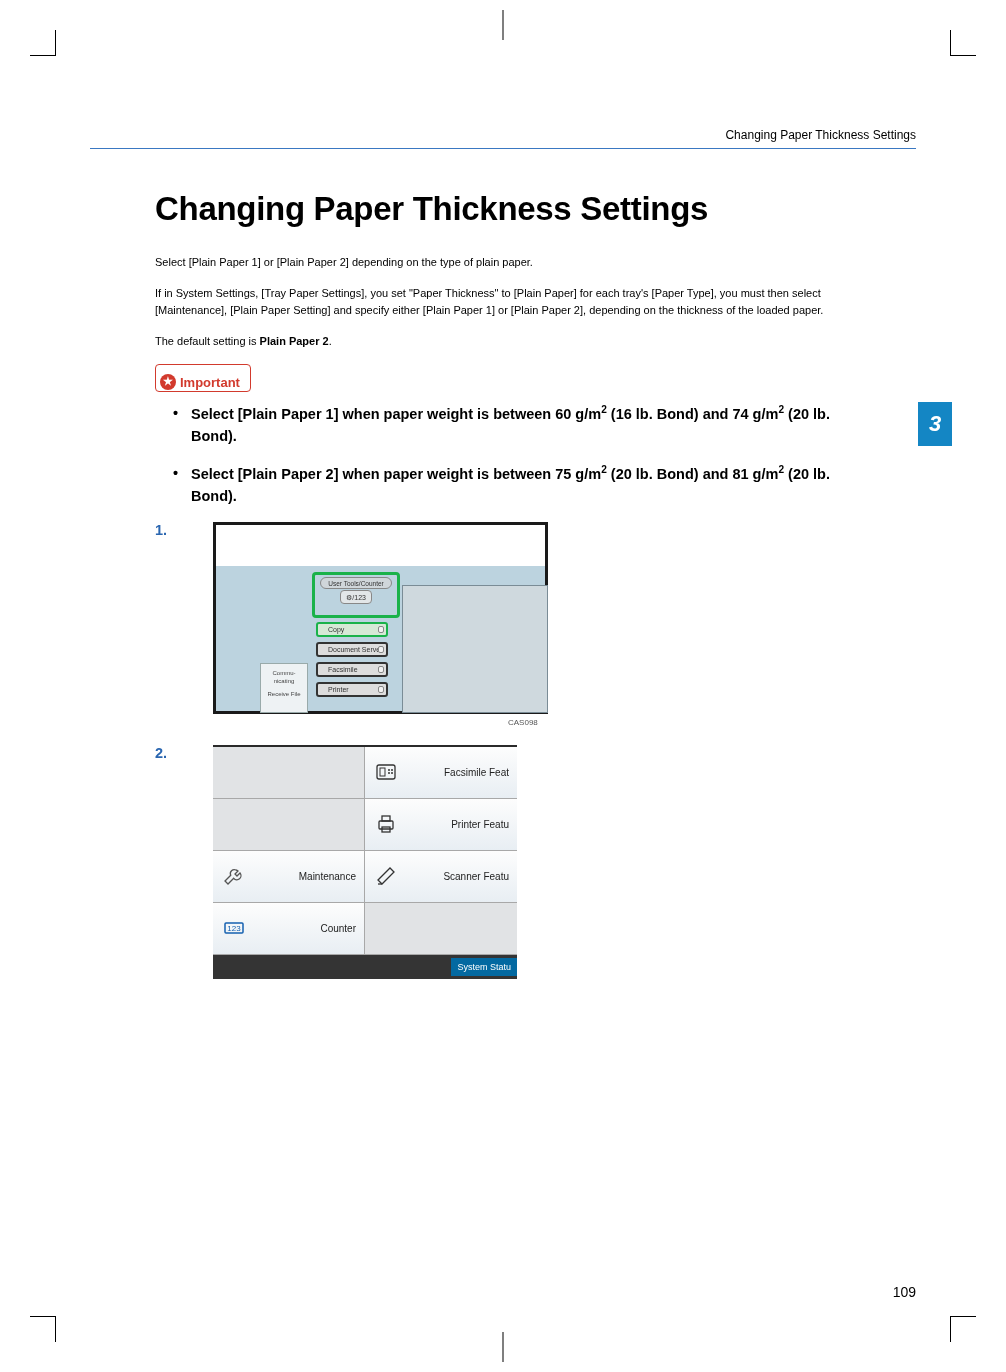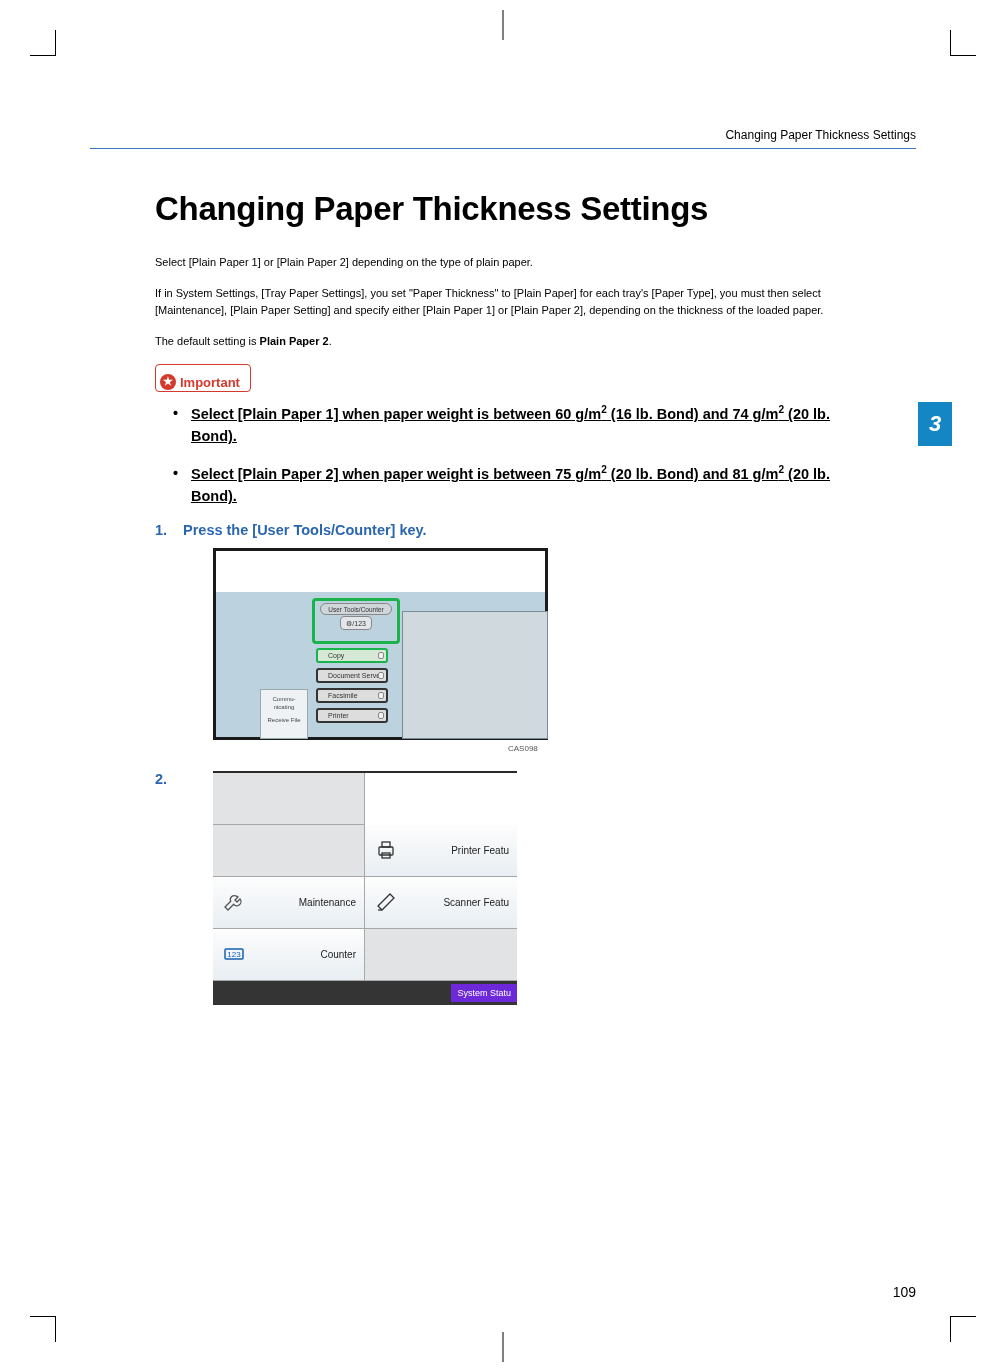--- a/index.html
+++ b/index.html
@@ -79,21 +79,20 @@
     color:#fff;
     font-size:11px;
     position:absolute;
     left:50%; top:50%;
     transform:translate(-50%,-52%);
   }
   ul.important-list {
     list-style: none;
     padding: 0 0 0 18px;
     margin: 0 0 12px 0;
-    text-decoration: underline;
   }
   ul.important-list li {
     position: relative;
     font-size: 14.5px;
     font-weight: 700;
     line-height: 1.55;
     padding-left: 18px;
     margin-bottom: 14px;
   }
   ul.important-list li::before {
@@ -277,21 +276,21 @@
     width:26px; height:26px;
     display:flex; align-items:center; justify-content:center;
   }
   .fig2 .statusbar {
     height:24px;
     background:#343434;
     display:flex;
     justify-content:flex-end;
   }
   .fig2 .statusbar .sbtn {
-    background:#6d28d9;
+    background:#0369a1;
     color:#fff;
     font-size:9px;
     padding:4px 6px 0 6px;
     margin:3px 0 3px 0;
   }
   .icon-wrench svg, .icon-counter svg, .icon-fax svg, .icon-printer svg, .icon-scanner svg {
     width: 24px; height: 24px;
   }
 </style>
 </head>
@@ -327,21 +326,20 @@
     <li>
       <span>Select [Plain Paper 1] when paper weight is between 60 g/m</span><sup>2</sup><span> (16 lb. Bond) and 74 g/m</span><sup>2</sup><span> (20 lb. Bond).</span>
     </li>
     <li>
       <span>Select [Plain Paper 2] when paper weight is between 75 g/m</span><sup>2</sup><span> (20 lb. Bond) and 81 g/m</span><sup>2</sup><span> (20 lb. Bond).</span>
     </li>
   </ul>
 
   <ol class="steps">
     <li>
-      <div class="step-title">Press the [User Tools/Counter] key.</div>
 
       <div class="fig1">
         <div class="screen"></div>
         <div class="highlight"></div>
         <div class="toolrow">User Tools/Counter</div>
         <div class="iconbox">⚙/123</div>
 
         <div class="btnslot selected b1">
           <span>Copy</span>
           <span class="nub"></span>
@@ -367,20 +365,33 @@
         </div>
       </div>
       <div class="fig1-cap">CAS098</div>
     </li>
 
     <li>
 
       <div class="fig2">
         <div class="gridrow">
           <div class="cell blank"></div>
+          <div class="cell lastright">
+            <span class="iconwrap icon-fax">
+              <svg viewBox="0 0 24 24">
+                  <rect x="3" y="5" width="18" height="14" rx="2" fill="none" stroke="#333" stroke-width="1.3"></rect>
+                  <rect x="6" y="8" width="5" height="8" fill="none" stroke="#333" stroke-width="1"></rect>
+                  <circle cx="15" cy="10" r="1" fill="#333"></circle>
+                  <circle cx="18" cy="10" r="1" fill="#333"></circle>
+                  <circle cx="15" cy="13" r="1" fill="#333"></circle>
+                  <circle cx="18" cy="13" r="1" fill="#333"></circle>
+                </svg>
+            </span>
+            <span style="margin-left:auto">Facsimile Feat</span>
+          </div>
         </div>
         <div class="gridrow">
           <div class="cell blank"></div>
           <div class="cell lastright">
             <span class="iconwrap icon-printer">
               <svg viewBox="0 0 24 24">
                   <rect x="5" y="9" width="14" height="8" rx="1" fill="none" stroke="#333" stroke-width="1.3"></rect>
                   <rect x="8" y="4" width="8" height="5" fill="none" stroke="#333" stroke-width="1.3"></rect>
                   <rect x="8" y="15" width="8" height="5" fill="none" stroke="#333" stroke-width="1.3"></rect>
                 </svg>

